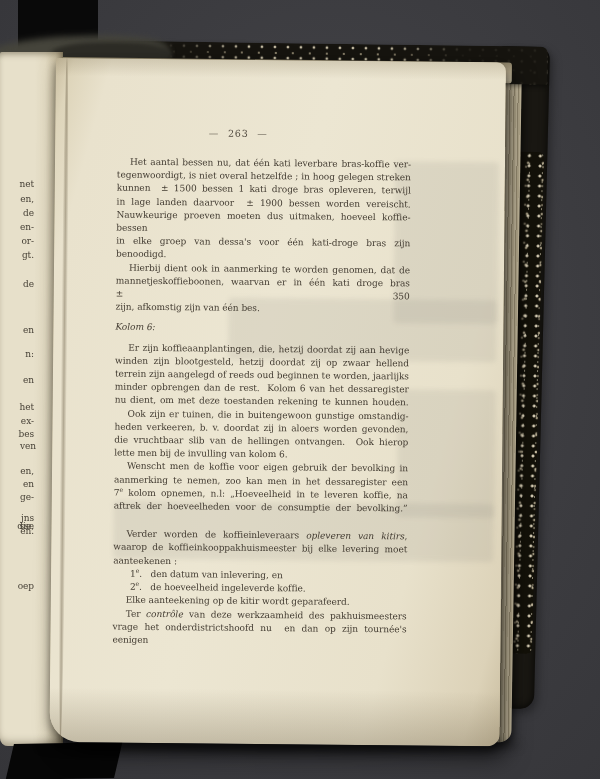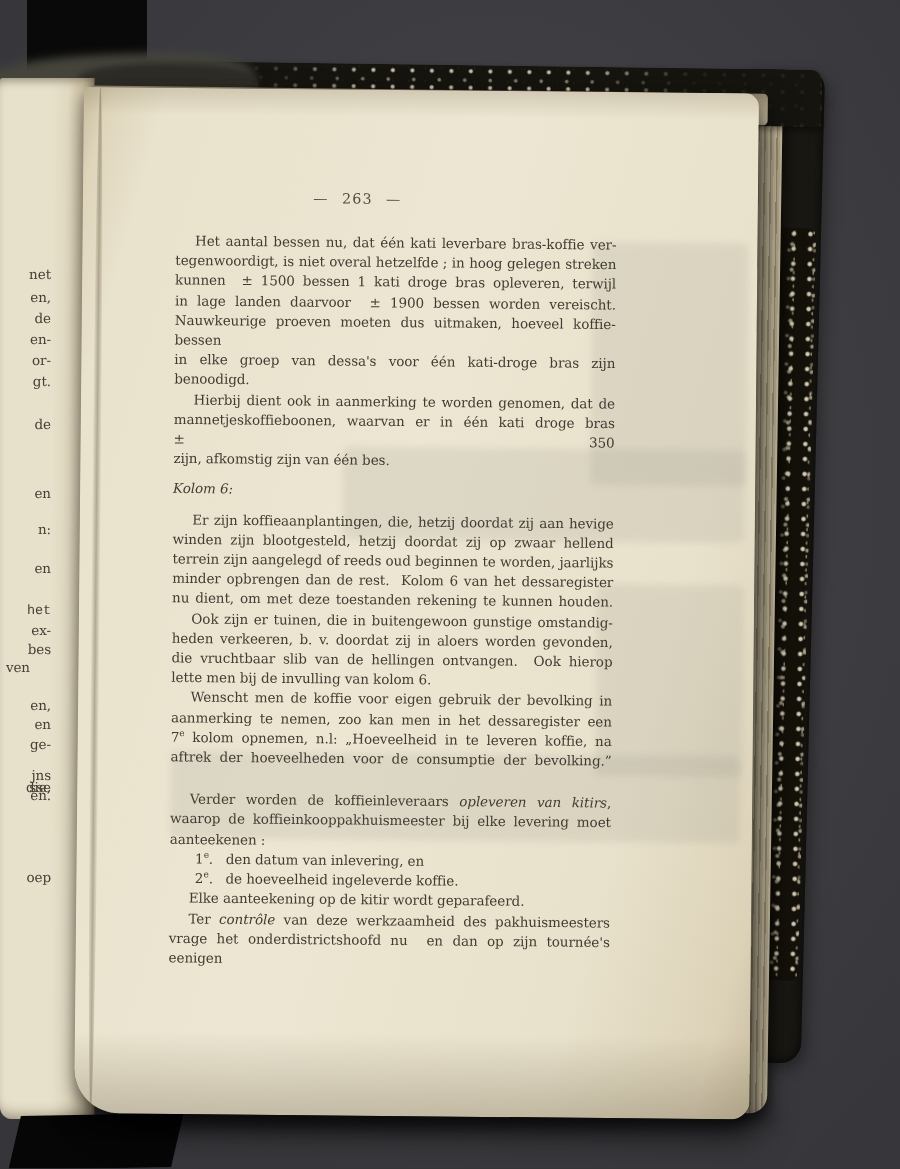--- a/index.html
+++ b/index.html
@@ -127,24 +127,24 @@
       <div class="frag" style="top: 163px; right: 3px; position: absolute;">net</div>
       <div class="frag" style="top: 178px; right: 3px; position: absolute;">en,</div>
       <div class="frag" style="top: 192px; right: 3px; position: absolute;">de</div>
       <div class="frag" style="top: 206px; right: 3px; position: absolute;">en-</div>
       <div class="frag" style="top: 220px; right: 3px; position: absolute;">or-</div>
       <div class="frag" style="top: 234px; right: 3px; position: absolute;">gt.</div>
       <div class="frag" style="top: 263px; right: 3px; position: absolute;">de</div>
       <div class="frag" style="top: 309px; right: 3px; position: absolute;">en</div>
       <div class="frag" style="top: 333px; right: 3px; position: absolute;">n:</div>
       <div class="frag" style="top: 359px; right: 3px; position: absolute;">en</div>
-      <div class="frag" style="top: 386px; right: 3px; position: absolute; font-family: Liberation Mono, monospace;">het</div>
+      <div class="frag" style="top: 386px; right: 3px; position: absolute;">het</div>
       <div class="frag" style="top: 400px; right: 3px; position: absolute;">ex-</div>
       <div class="frag" style="top: 413px; right: 3px; position: absolute;">bes</div>
-      <div class="frag" style="top: 425px; right: 17px; position: absolute;">ven</div>
+      <div class="frag" style="top: 425px; right: 1px; position: absolute;">ven</div>
       <div class="frag" style="top: 450px; right: 3px; position: absolute;">en,</div>
       <div class="frag" style="top: 463px; right: 3px; position: absolute;">en</div>
       <div class="frag" style="top: 476px; right: 3px; position: absolute;">ge-</div>
       <div class="frag" style="top: 497px; right: 3px; position: absolute;">jns</div>
       <div class="frag" style="top: 510px; right: 3px; position: absolute;">en.</div>
       <div class="frag" style="top: 505px; right: 3px; position: absolute;">sse</div>
       <div class="frag" style="top: 505px; right: 3px; position: absolute;">die,</div>
       <div class="frag" style="top: 565px; right: 3px; position: absolute;">oep</div>
     </div>
 

